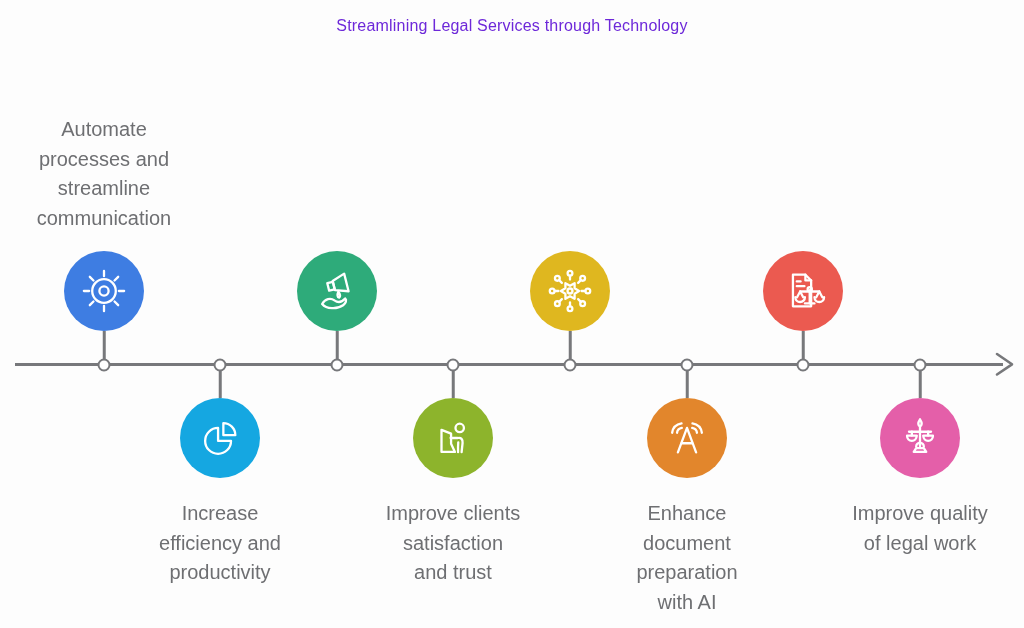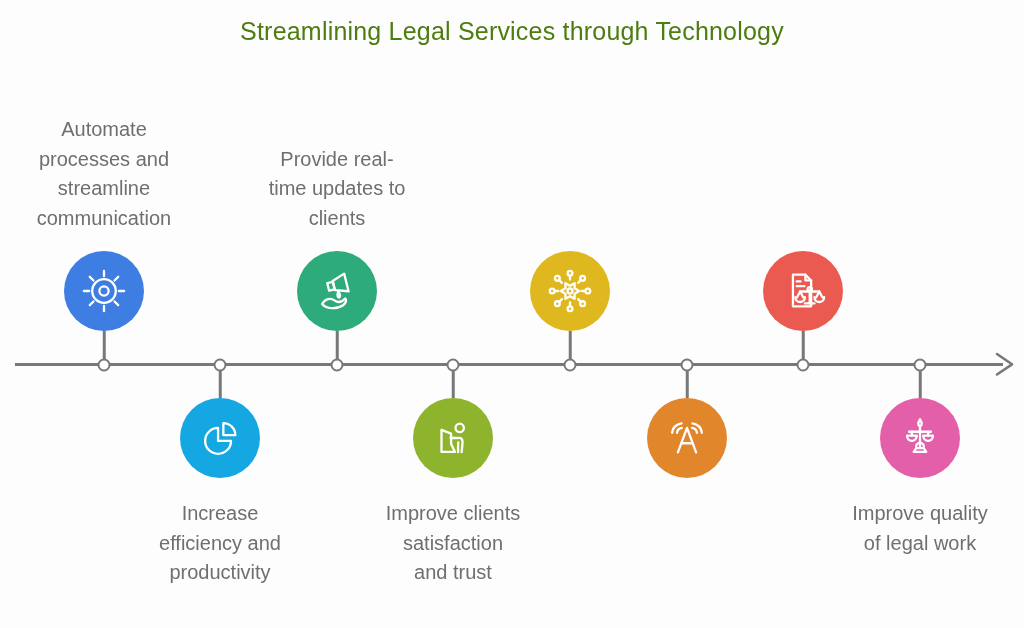--- a/index.html
+++ b/index.html
@@ -7,22 +7,22 @@
     position:relative;
     width:1024px;height:628px;
     background:#fdfdfd;
     overflow:hidden;
     font-family:"Liberation Sans", sans-serif;
   }
   .title{
     position:absolute;
     left:512px;top:17px;
     transform:translateX(-50%);
-    font-size:25px;
-    color:#4d7c0f;
+    font-size:16px;
+    color:#6d28d9;
     white-space:nowrap;
     letter-spacing:0.2px;
   }
   .axis-line{
     position:absolute;
     left:15px;top:363px;
     width:988px;height:2.5px;
     background:#77787b;
     z-index:1;
   }
@@ -116,23 +116,20 @@
         <path d="M22 13.5 A13.5 13.5 0 1 0 35.5 27 L22 27 Z"></path>
         <path d="M27.5 8.5 A12.5 12.5 0 0 1 40 21 L27.5 21 Z"></path>
       </g>
     </svg>
   </div>
   <div class="node" style="left:220px;top:365px"></div>
   <div class="label" style="left:220px;top:499px">Increase
 efficiency and
 productivity</div>
 
-  <div class="label" style="left:337px;bottom:395px">Provide real-
-time updates to
-clients</div>
   <div class="stem" style="left:337px;top:331px;height:34px"></div>
   <div class="circle" style="left: 337px; top: 251px; background-color: rgb(46, 171, 122);">
     <svg width="46" height="46" viewBox="0 0 48 48">
       <g class="icon-stroke">
         <g transform="rotate(-14 26 17)">
           <path d="M34 7.5 L34 26.5 L20.5 22 L20.5 12 Z"></path>
           <path d="M14.5 13 H20.5 V21 H14.5 Z"></path>
           <path d="M23.5 24.5 C25 27.5 24.6 30 22.8 30.6 C21.2 30 21.3 27.3 23.5 24.5 Z"></path>
         </g>
         <path d="M8.5 37.5 C11.5 31.8 17.5 30.8 21.3 33.8 C24.8 36.3 29 35.8 32.5 31.8 C34.4 33.4 33.4 36.8 30.4 38.9 C23.8 43.4 13 42.9 8.5 37.5 Z"></path>
@@ -191,20 +188,24 @@
         <path d="M14.5 39 L24 13.5 L33.5 39"></path>
         <path d="M18.5 29.5 H29.5"></path>
         <path d="M8.5 18.5 C9.3 13.2 13.3 9.6 18.3 8.8"></path>
         <path d="M13.6 18.5 C14 15.7 16 13.9 18.6 13.5"></path>
         <path d="M39.5 18.5 C38.7 13.2 34.7 9.6 29.7 8.8"></path>
         <path d="M34.4 18.5 C34 15.7 32 13.9 29.4 13.5"></path>
       </g>
     </svg>
   </div>
   <div class="node" style="left:687px;top:365px"></div>
+  <div class="label" style="left:687px;top:499px">Enhance
+document
+preparation
+with AI</div>
 
   <div class="stem" style="left:803px;top:331px;height:34px"></div>
   <div class="circle" style="left: 803px; top: 251px; background-color: rgb(235, 90, 80);">
     <svg width="46" height="46" viewBox="0 0 48 48">
       <g class="icon-stroke" stroke-width="2.2">
         <path d="M13.5 7 H26.5 L32.5 13 V40 H13.5 Z"></path>
         <path d="M26.5 7 V13 H32.5"></path>
         <line x1="17.5" y1="14" x2="21.5" y2="14"></line>
         <line x1="17.5" y1="19" x2="25.5" y2="19"></line>
         <line x1="21" y1="24.5" x2="41" y2="24.5"></line>

